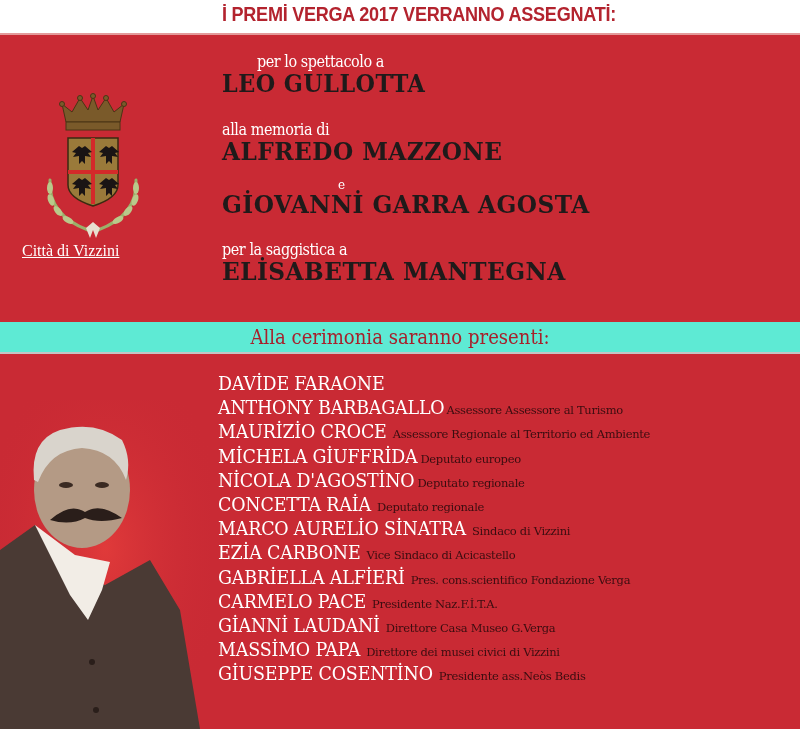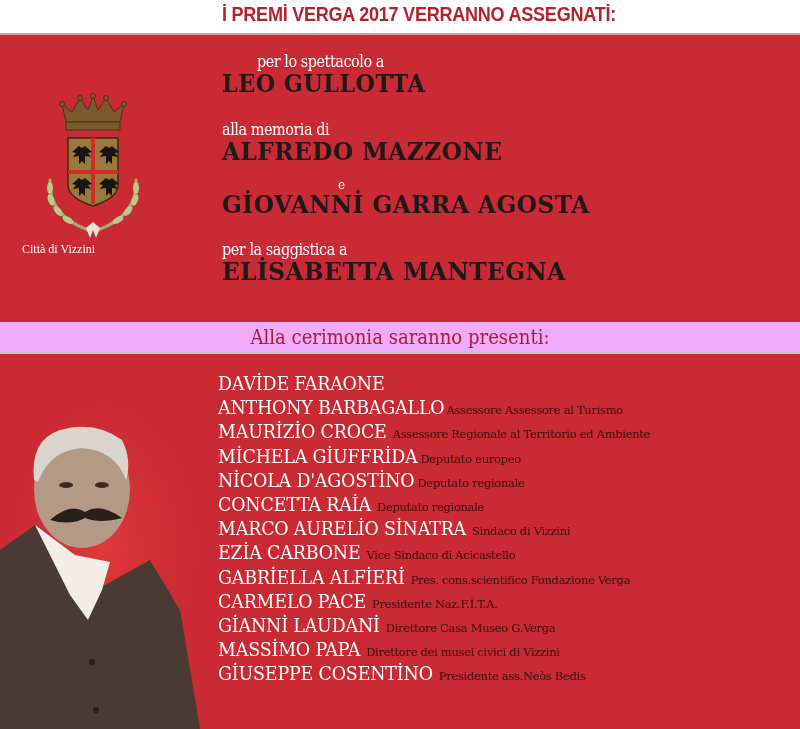--- a/index.html
+++ b/index.html
@@ -1,26 +1,26 @@
 <!DOCTYPE html>
 <html><head>
 <meta charset="utf-8">
 <style>
   html, body { margin:0; padding:0; }
   body { width:800px; height:729px; position:relative; overflow:hidden; background:#ffffff; font-family:"DejaVu Serif", serif; }
   .top-band { position:absolute; left:0; top:0; width:692px; height:33px; background:#ffffff; }
   .top-title { position:absolute; left:222px; top:2px; font-family:"Liberation Sans", sans-serif; font-size:21px; font-weight:bold; color:#b3232e; letter-spacing:-0.3px; transform:scaleX(0.86); transform-origin:left top; white-space:nowrap; }
   .red-1 { position:absolute; left:0; top:33px; width:800px; height:289px; background:#c92a34; border-top:2px solid #e49a9a; box-sizing:border-box; }
-  .white-band { position:absolute; left:0; top:322px; width:800px; height:32px; background:#f0abfc; border-bottom:2px solid #c4c4c4; box-sizing:border-box; }
+  .white-band { position:absolute; left:0; top:322px; width:800px; height:32px; background:#5eead4; border-bottom:2px solid #c4c4c4; box-sizing:border-box; }
   .ceremony-title { position:absolute; left:0; width:800px; top:3px; text-align:center; font-family:"DejaVu Serif", serif; font-size:21px; color:#a7202b; transform:scaleX(0.86); white-space:nowrap; }
   .red-2 { position:absolute; left:0; top:354px; width:800px; height:375px; background:#c92a34; }
 
   
   .crest { position:absolute; left:38px; top:90px; width:110px; height:150px; }
-  .city-label { position:absolute; left:22px; top:242px; font-family:"Liberation Serif", serif; font-size:12px; color:#ffffff; white-space:nowrap; }
+  .city-label { position:absolute; left:22px; top:242px; font-family:"Liberation Serif", serif; font-size:16px; color:#ffffff; white-space:nowrap;text-decoration:underline; }
 
   
   .award-block { position:absolute; left:222px; }
   .award-intro { font-family:"DejaVu Serif", serif; color:#ffffff; font-size:16px; letter-spacing:-0.5px; transform:scaleX(0.9); transform-origin:left; white-space:nowrap; }
   .award-name { font-family:"DejaVu Serif", serif; font-weight:bold; color:#1f1a1a; font-size:24px; letter-spacing:0.5px; transform:scaleX(0.93); transform-origin:left; white-space:nowrap; }
   .conj { position:absolute; left:338px; top:178px; font-family:"DejaVu Serif", serif; font-size:12px; color:#ffffff; }
 
   
   .guest-list { position:absolute; left:218px; top:372px; }
   .guest-row { height:24.2px; white-space:nowrap; display:flex; align-items:baseline; }

